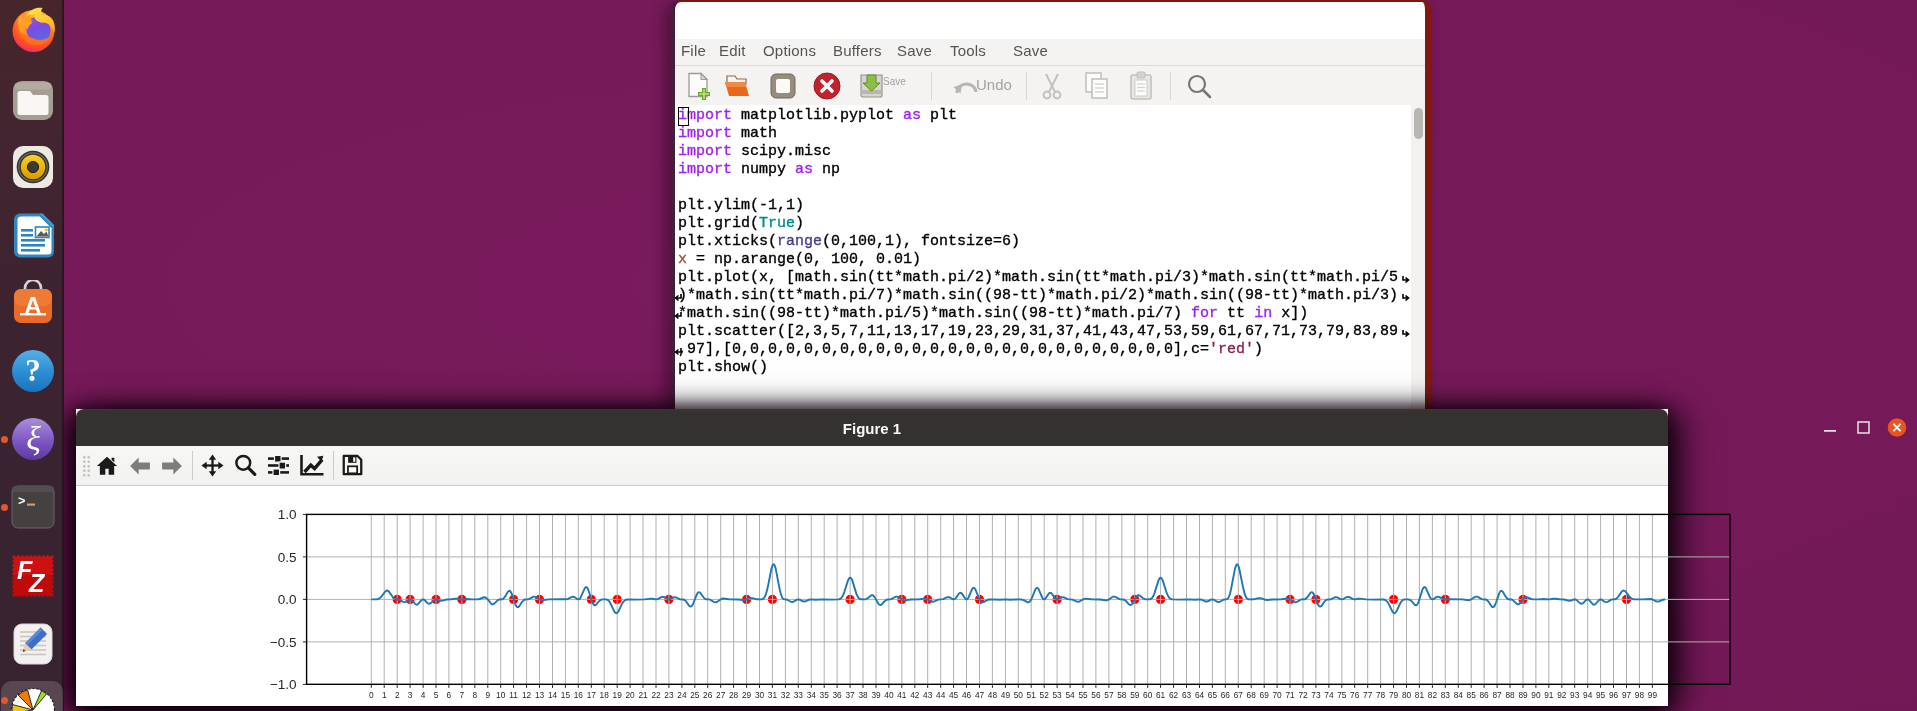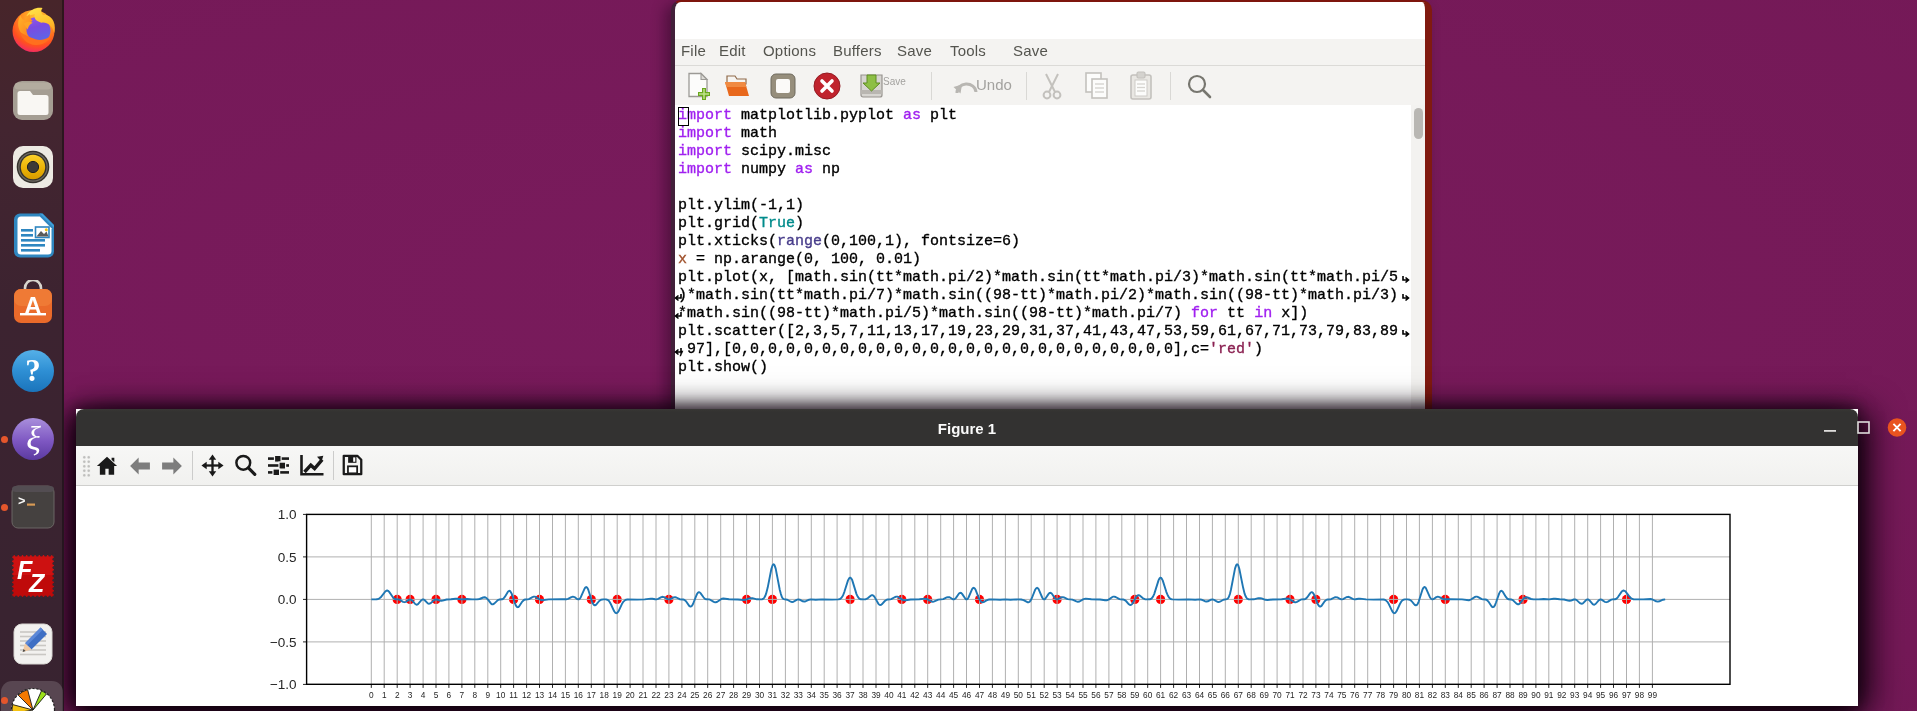--- a/index.html
+++ b/index.html
@@ -30,21 +30,21 @@
   #em-code{position:absolute;left:0;top:103px;width:100%;bottom:0;background:#fff;
            font-family:Liberation Mono, monospace;font-size:15px;line-height:18px;
            white-space:pre;color:#000;-webkit-text-stroke:0.35px currentColor;}
   #em-code .k{color:#a020f0;} #em-code .b{color:#483d8b;margin-top:48px;} #em-code .c{color:#008b8b;}
   #em-code .v{color:#a0522d;} #em-code .s{color:#8b2252;}
   #em-scroll{position:absolute;right:0;top:103px;width:14px;bottom:0;background:#f3f2f0;}
   #em-thumb{position:absolute;right:2px;top:3px;width:9px;height:31px;border-radius:5px;background:#b9b7b3;}
   .cursor{position:absolute;left:3px;top:2px;width:8.6px;height:17px;border:1.2px solid #000;}
 
   
-  #figwin{position:absolute;left:76px;top:409px;width:1782px;height:297px;background:#ffffff;
+  #figwin{position:absolute;left:76px;top:409px;width:1592px;height:297px;background:#ffffff;
           box-shadow:0 -4px 10px rgba(18,2,16,.32), 0 12px 24px rgba(10,1,9,.85), 14px 2px 30px rgba(16,2,14,.7), -12px 2px 26px rgba(16,2,14,.7);
           z-index:20;}
   #fig-title{position:absolute;left:0;top:0;width:100%;height:37px;
              background:linear-gradient(180deg,#383734,#333231 8%,#333231);
              border-radius:8px 8px 0 0;color:#fafafa;font-weight:bold;font-size:15px;
              text-align:center;line-height:40px;}
   #fig-tool{position:absolute;left:0;top:37px;width:100%;height:39px;
             background:linear-gradient(180deg,#f7f7f6,#f1f1ef);border-bottom:1px solid #cfcfcd;}
   .fsep{position:absolute;top:5px;width:1px;height:29px;background:#cccccb;}
 </style></head>

